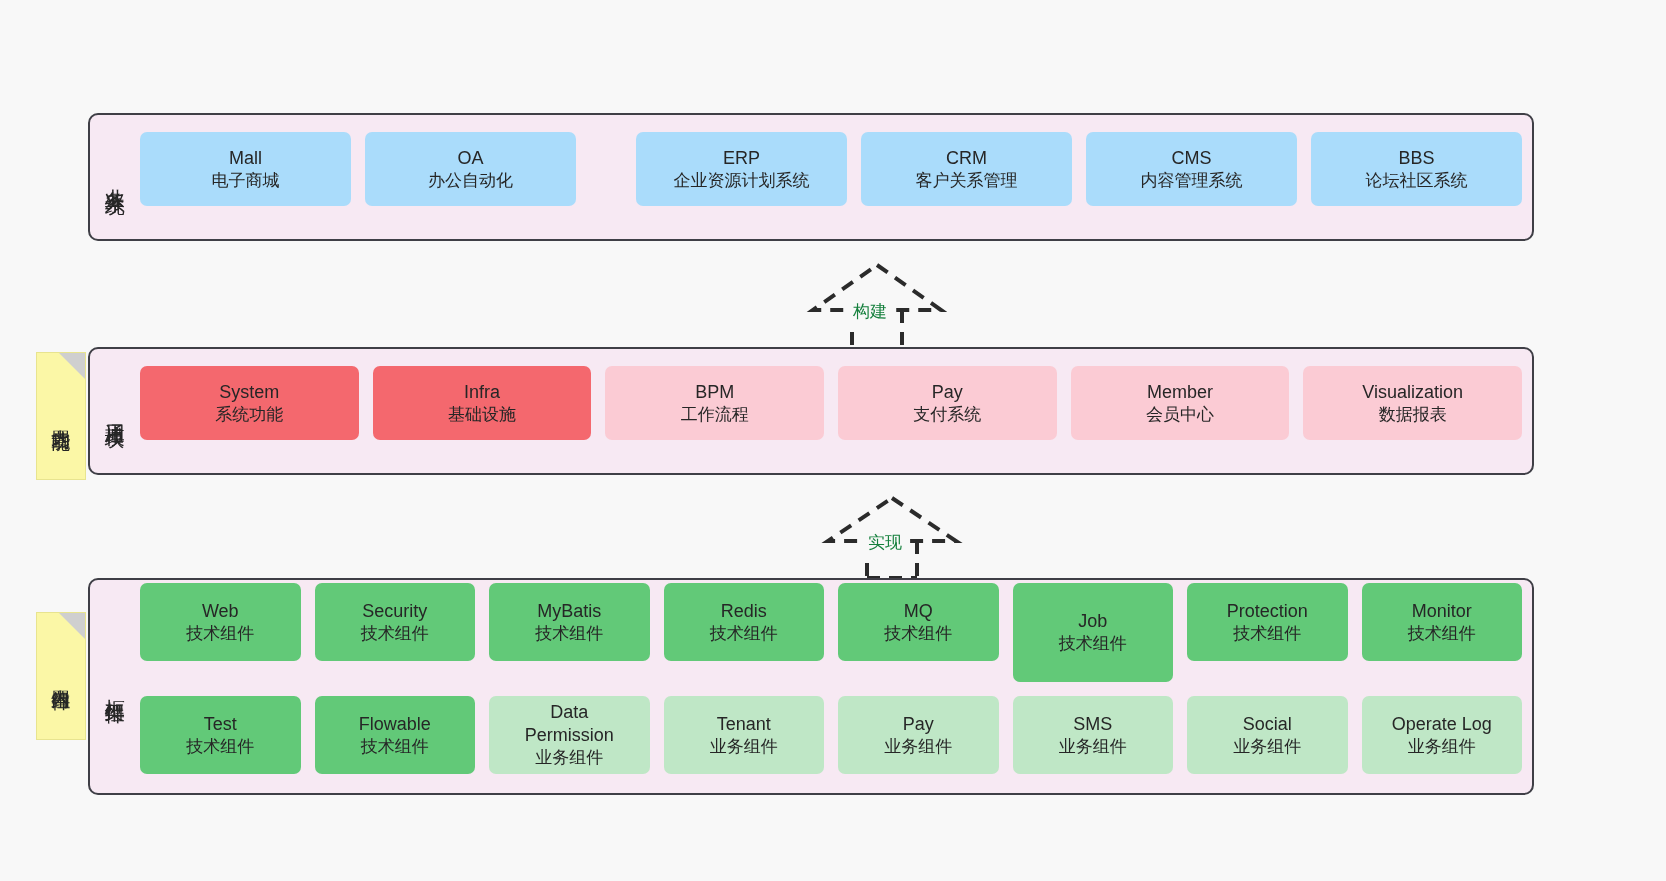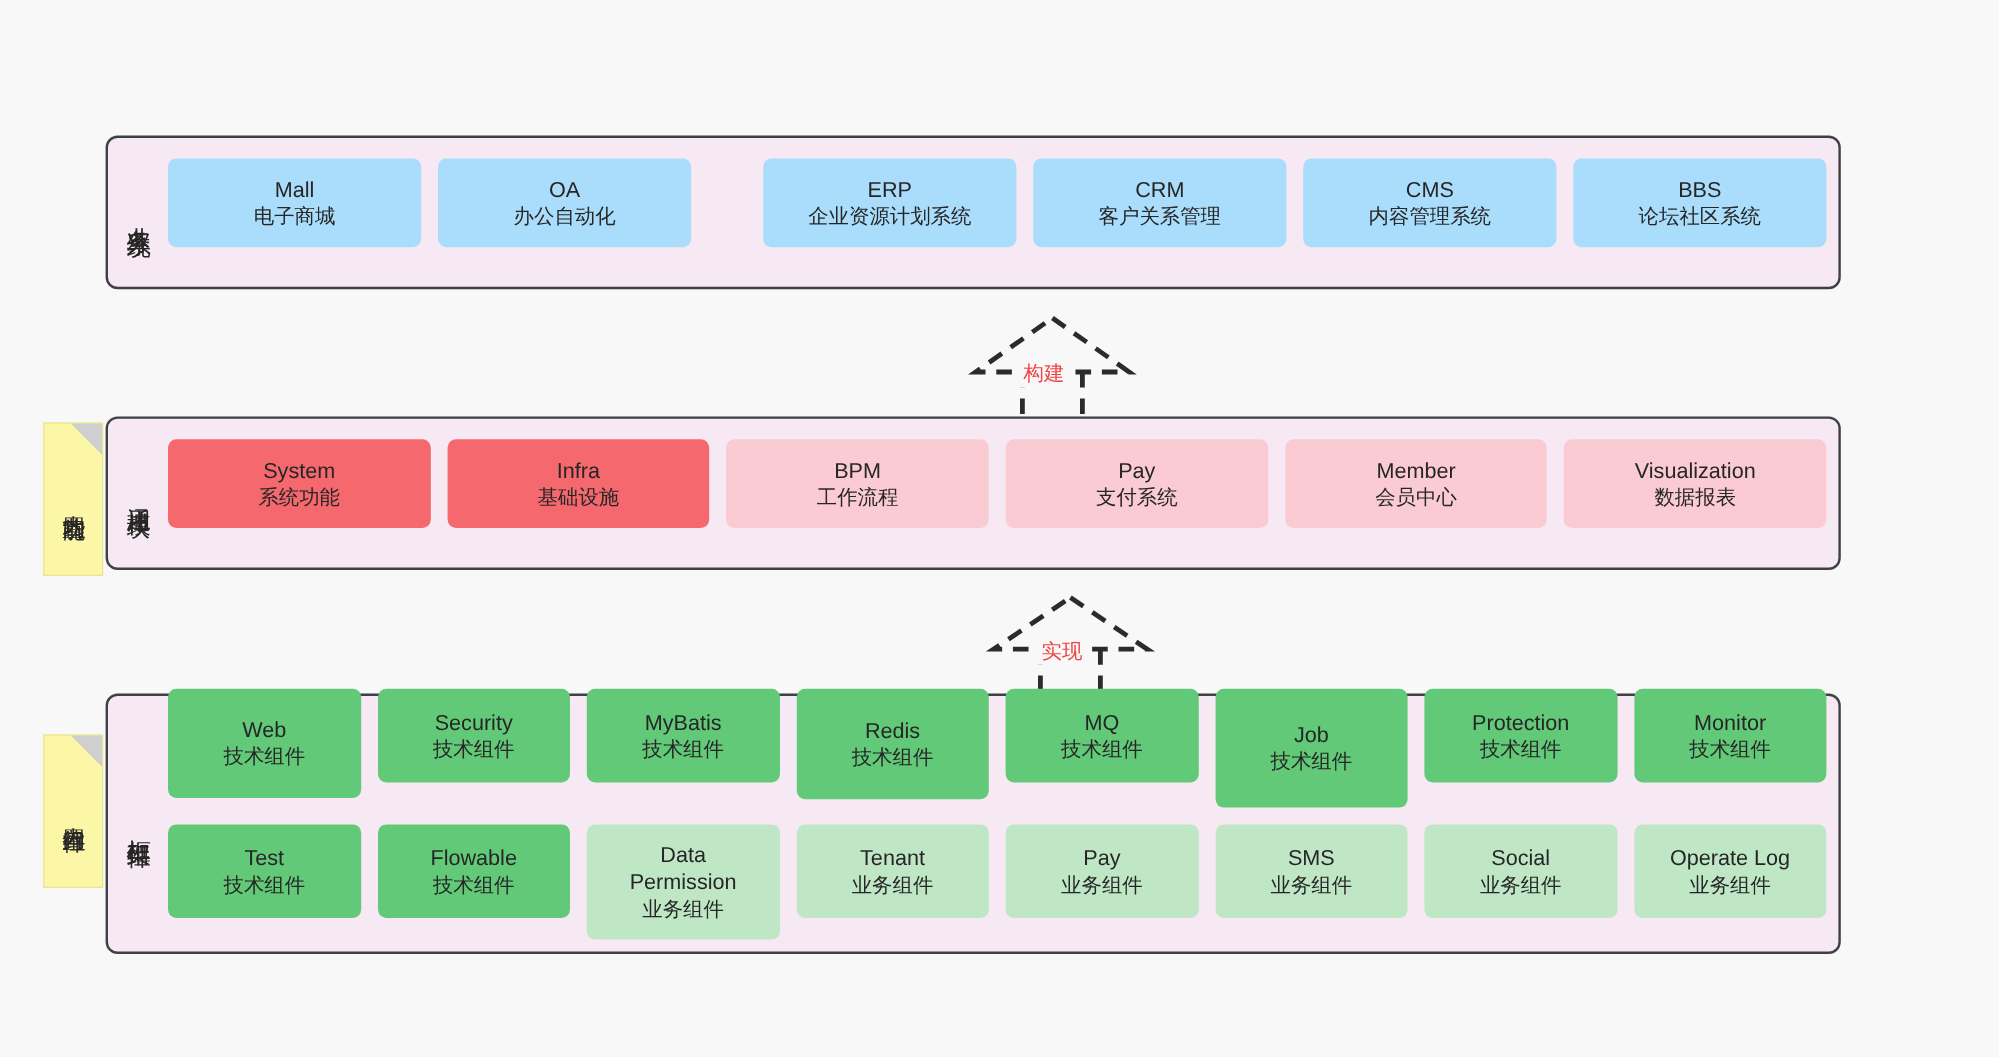--- a/index.html
+++ b/index.html
@@ -102,21 +102,21 @@
     border-top: 26px solid #cfcfcf;
     border-left: 26px solid transparent;
   }
 
   
   .connector { position: absolute; }
   .connector svg { display: block; overflow: visible; }
   .conn-label {
     position: absolute;
     font-size: 17px;
-    color: #ef4444;
+    color: #15803d;
     background: #f8f8f8;
     padding: 0 3px;
     white-space: nowrap;
     user-select: none;
   }
 </style>
 </head>
 <body>
 
 <div id="canvas">
@@ -213,33 +213,33 @@
   <div class="sticky" style="left:36px; top:612px; width:50px; height:128px;">
     <span class="fold"></span>
     <span>内置组件</span>
   </div>
 
   <div class="layer" style="left:88px; top:578px; width:1446px; height:217px;">
     <div class="layer-title">框架组件</div>
     <div class="layer-body">
 
       <div class="row">
-        <div class="card c-green" style="height:91px;">
+        <div class="card c-green" style="height:78px;">
           <span class="ttl">Web</span>
           <span class="sub">技术组件</span>
         </div>
         <div class="card c-green" style="height:78px;">
           <span class="ttl">Security</span>
           <span class="sub">技术组件</span>
         </div>
         <div class="card c-green" style="height:78px;">
           <span class="ttl">MyBatis</span>
           <span class="sub">技术组件</span>
         </div>
-        <div class="card c-green" style="height:92px;">
+        <div class="card c-green" style="height:78px;">
           <span class="ttl">Redis</span>
           <span class="sub">技术组件</span>
         </div>
         <div class="card c-green" style="height:78px;">
           <span class="ttl">MQ</span>
           <span class="sub">技术组件</span>
         </div>
         <div class="card c-green" style="height:99px;">
           <span class="ttl">Job</span>
           <span class="sub">技术组件</span>
@@ -256,21 +256,21 @@
 
       <div class="row">
         <div class="card c-green" style="height:78px;">
           <span class="ttl">Test</span>
           <span class="sub">技术组件</span>
         </div>
         <div class="card c-green" style="height:78px;">
           <span class="ttl">Flowable</span>
           <span class="sub">技术组件</span>
         </div>
-        <div class="card c-lightgreen" style="height:96px;">
+        <div class="card c-lightgreen" style="height:78px;">
           <span class="ttl" style="max-width:108px;">Data Permission</span>
           <span class="sub">业务组件</span>
         </div>
         <div class="card c-lightgreen" style="height:78px;">
           <span class="ttl">Tenant</span>
           <span class="sub">业务组件</span>
         </div>
         <div class="card c-lightgreen" style="height:78px;">
           <span class="ttl">Pay</span>
           <span class="sub">业务组件</span>

